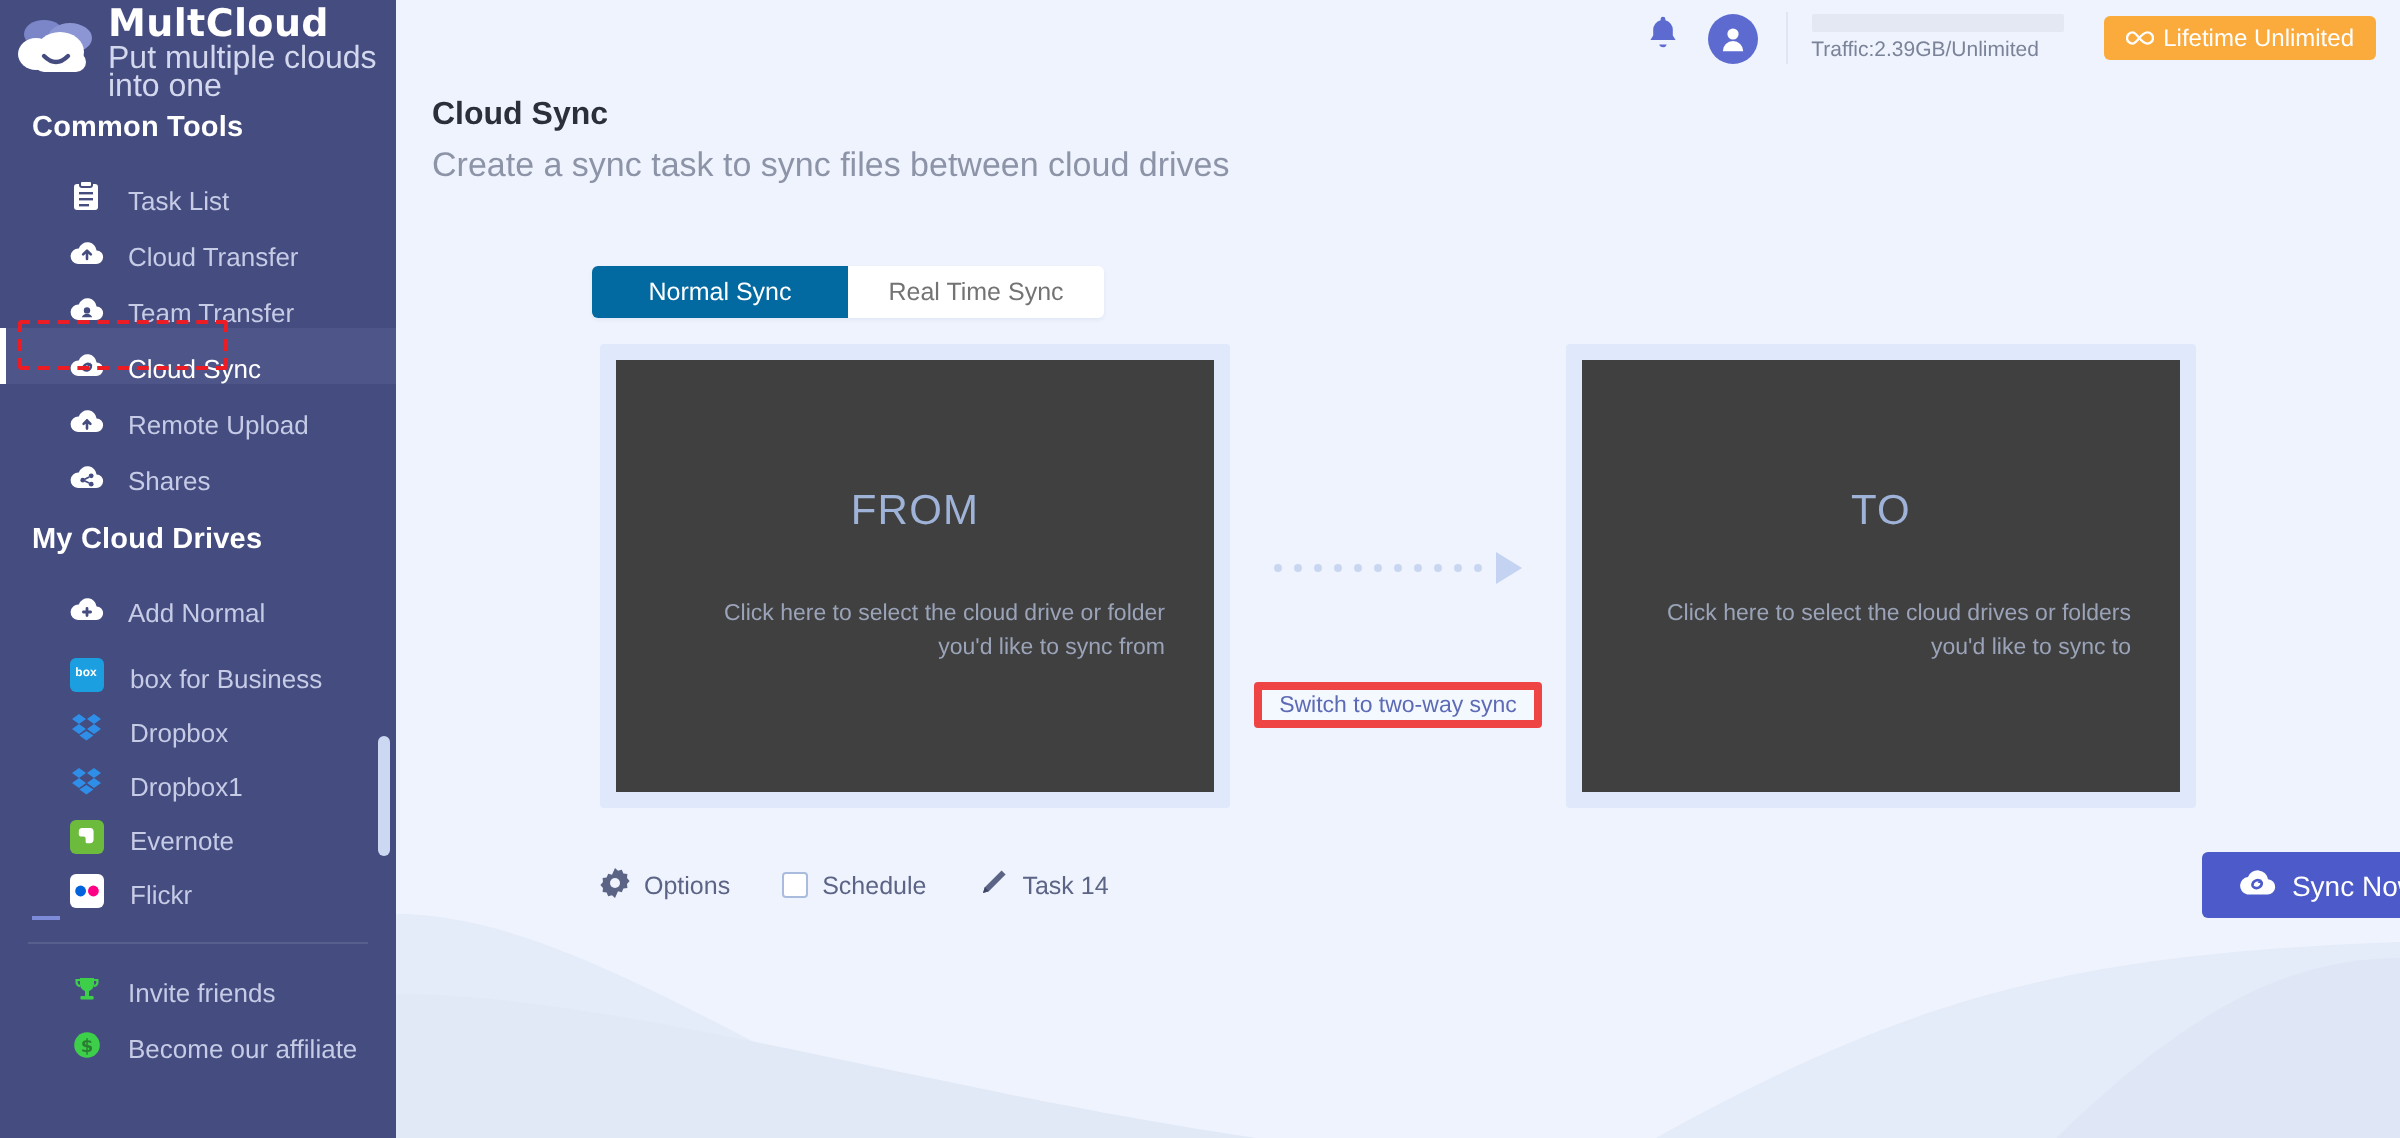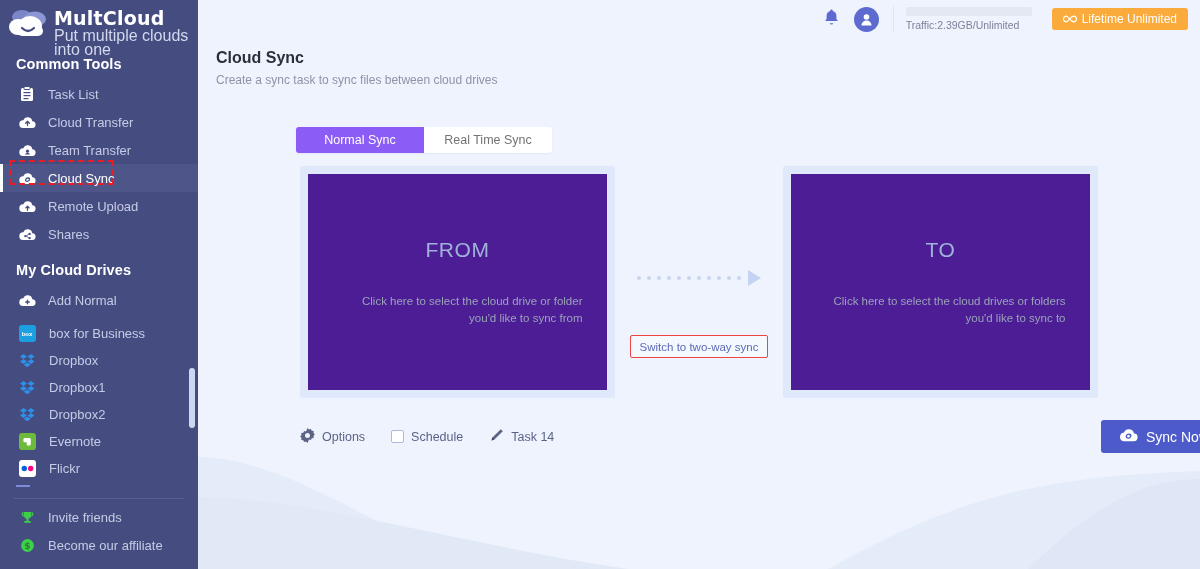--- a/index.html
+++ b/index.html
@@ -14,43 +14,43 @@
 
   
   .sidebar {
     position: relative;
     width: 198px; height: 569px;
     background: #454d80;
     flex: 0 0 198px;
     overflow: hidden;
   }
   .logo-row {
-    display: flex; 
+    display: flex; align-items: center;
     padding: 8px 0 0 6px;
     height: 44px;
   }
   .logo-mark { position: relative; width: 46px; height: 36px; flex: 0 0 46px; }
   .logo-text { margin-left: 2px; }
   .brand {
     font-size: 19px; font-weight: bold; color: #ffffff;
     letter-spacing: .2px; line-height: 20px;
     font-family: "DejaVu Sans", sans-serif;
   }
   .tagline { font-size: 16px; color: #d3d8ee; line-height: 14px; margin-top: 1px; }
 
   .sec-title {
     color: #ffffff; font-size: 14.5px; font-weight: bold;
     padding: 12px 0 8px 16px; letter-spacing: .1px;
   }
   .sec-title.drives { padding-top: 14px; }
 
   .nav-item {
     position: relative;
-    display: flex; align-items: center;
-    height: 28px; padding-left: 16px;
+    display: flex; align-items: flex-end;
+    height: 28px; padding-left: 32px;
     color: #c6cbe6; font-size: 13px;
     cursor: pointer;
   }
   .nav-item .ico {
     width: 22px; height: 20px; flex: 0 0 22px;
     display: flex; align-items: center; justify-content: center;
     margin-right: 10px;
   }
   .nav-item.active { background: #4e5689; }
   .nav-item.active::before {
@@ -112,48 +112,48 @@
     display: flex; align-items: center; gap: 5px;
     height: 22px; padding: 0 11px; margin-left: 14px;
     background: #fbaa3c; border-radius: 3px;
     color: #ffffff; font-size: 12px; white-space: nowrap;
     cursor: pointer; border: none;
     font-family: "Liberation Sans", sans-serif;
   }
 
   .page-head { position: relative; z-index: 3; padding: 11px 0 0 18px; }
   .page-title { font-size: 16px; font-weight: bold; color: #2b2f3a; }
-  .page-sub { font-size: 12px; color: #8d94a8; margin-top: 6px; }
+  .page-sub { font-size: 17px; color: #8d94a8; margin-top: 6px; }
 
   .tabs {
     position: relative; z-index: 3;
     display: flex; margin: 40px 0 0 98px; width: 256px;
     border-radius: 3px; overflow: hidden;
     box-shadow: 0 1px 2px rgba(60,80,160,.07);
   }
   .tab {
     flex: 1; height: 26px; line-height: 26px; text-align: center;
     font-size: 12.5px; cursor: pointer; background: #ffffff; color: #737373;
     border: none; font-family: "Liberation Sans", sans-serif;
   }
-  .tab.active { background: #8b5cf6; color: #ffffff; }
+  .tab.active { background: #0369a1; color: #ffffff; }
 
   .sync-area {
     position: relative; z-index: 3;
     display: flex; align-items: flex-start;
     margin: 13px 0 0 102px; width: 1003px;
   }
   .panel {
     width: 315px; height: 232px;
     background: #dfe9fb; padding: 8px;
     border-radius: 2px;
   }
   .panel-inner {
     width: 100%; height: 100%;
-    background: #4c1d95;
+    background: #404040;
     display: flex; flex-direction: column;
     align-items: center; justify-content: center;
     cursor: pointer;
   }
   .panel-big { font-size: 21px; color: #9fb3d8; letter-spacing: .6px; }
   .panel-hint {
     font-size: 11.5px; color: #9aa3b8; text-align: right;
     margin-top: 31px; line-height: 17px; width: 250px;
   }
   .mid {
@@ -164,21 +164,21 @@
   .dot { width: 4px; height: 4px; border-radius: 50%; background: #c8d6f0; margin-right: 6px; }
   .arrow-tip {
     width: 0; height: 0; margin-left: 1px;
     border-top: 8px solid transparent;
     border-bottom: 8px solid transparent;
     border-left: 13px solid #c3d3f1;
   }
   .btn-switch {
     margin-top: 49px;
     height: 23px; padding: 0 9px;
-    background: #f4f8ff; border: 1px solid #ef4444;
+    background: #f4f8ff; border: 4px solid #ef4444;
     border-radius: 2px; color: #5d6bb5; font-size: 11.5px;
     cursor: pointer; white-space: nowrap;
     font-family: "Liberation Sans", sans-serif;
   }
 
   .bottom-bar {
     position: relative; z-index: 3;
     display: flex; align-items: center;
     margin: 22px 0 0 102px; width: 1003px;
   }
@@ -328,28 +328,20 @@
 
     <div class="nav-item drive-item">
       <span class="ico">
         <svg width="17" height="16" viewBox="0 0 17 16">
             <path d="M4.5 1 1 3.5 4.5 6 8 3.5zM12 1 8.5 3.5 12 6l3.5-2.5zM1 8.5 4.5 11 8 8.5 4.5 6zM12 6 8.5 8.5 12 11l3.5-2.5zM4.7 11.8l3.5 2.4 3.5-2.4-3.5-2.3z" fill="#2f8fe8"></path>
           </svg>
       </span>
       <span class="label">Dropbox1</span>
     </div>
 
-    <div class="nav-item drive-item">
-      <span class="ico">
-        <svg width="17" height="16" viewBox="0 0 17 16">
-            <path d="M4.5 1 1 3.5 4.5 6 8 3.5zM12 1 8.5 3.5 12 6l3.5-2.5zM1 8.5 4.5 11 8 8.5 4.5 6zM12 6 8.5 8.5 12 11l3.5-2.5zM4.7 11.8l3.5 2.4 3.5-2.4-3.5-2.3z" fill="#2f8fe8"></path>
-          </svg>
-      </span>
-      <span class="label">Dropbox2</span>
-    </div>
 
     <div class="nav-item drive-item">
       <span class="ico">
         <span class="drive-ico-sq" style="background:#6cbb3c;">
           <svg width="12" height="12" viewBox="0 0 12 12">
               <path d="M4 2h4.2c1 0 1.6.7 1.6 1.7v4c0 1.2-.7 1.9-1.8 1.9H6.6c-.5 0-.8-.3-.8-.9V7.2c0-.6-.4-1-1-1H3.4c-.6 0-1-.4-1-.9V3.7C2.4 2.7 3 2 4 2z" fill="#ffffff"></path>
             </svg>
         </span>
       </span>
       <span class="label">Evernote</span>

